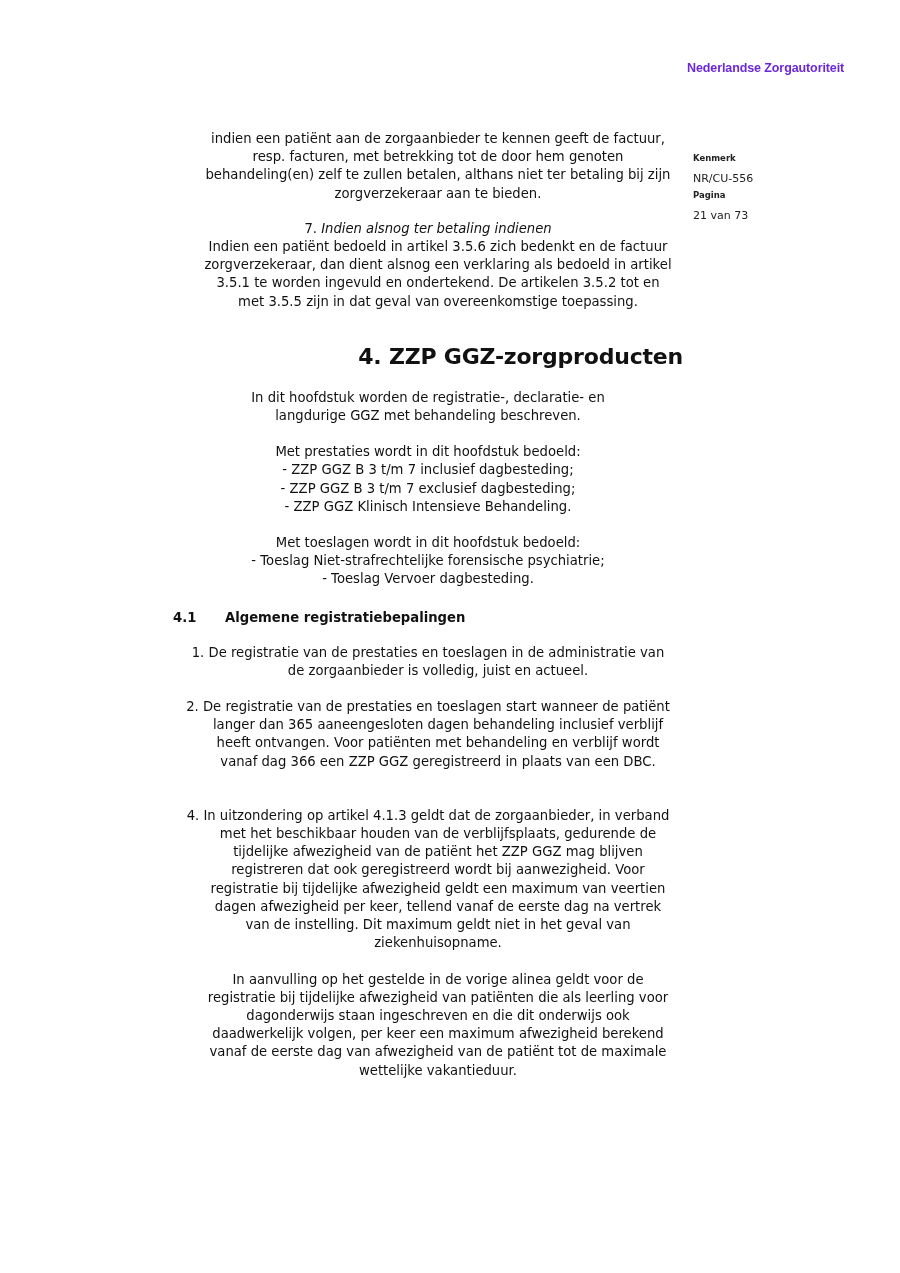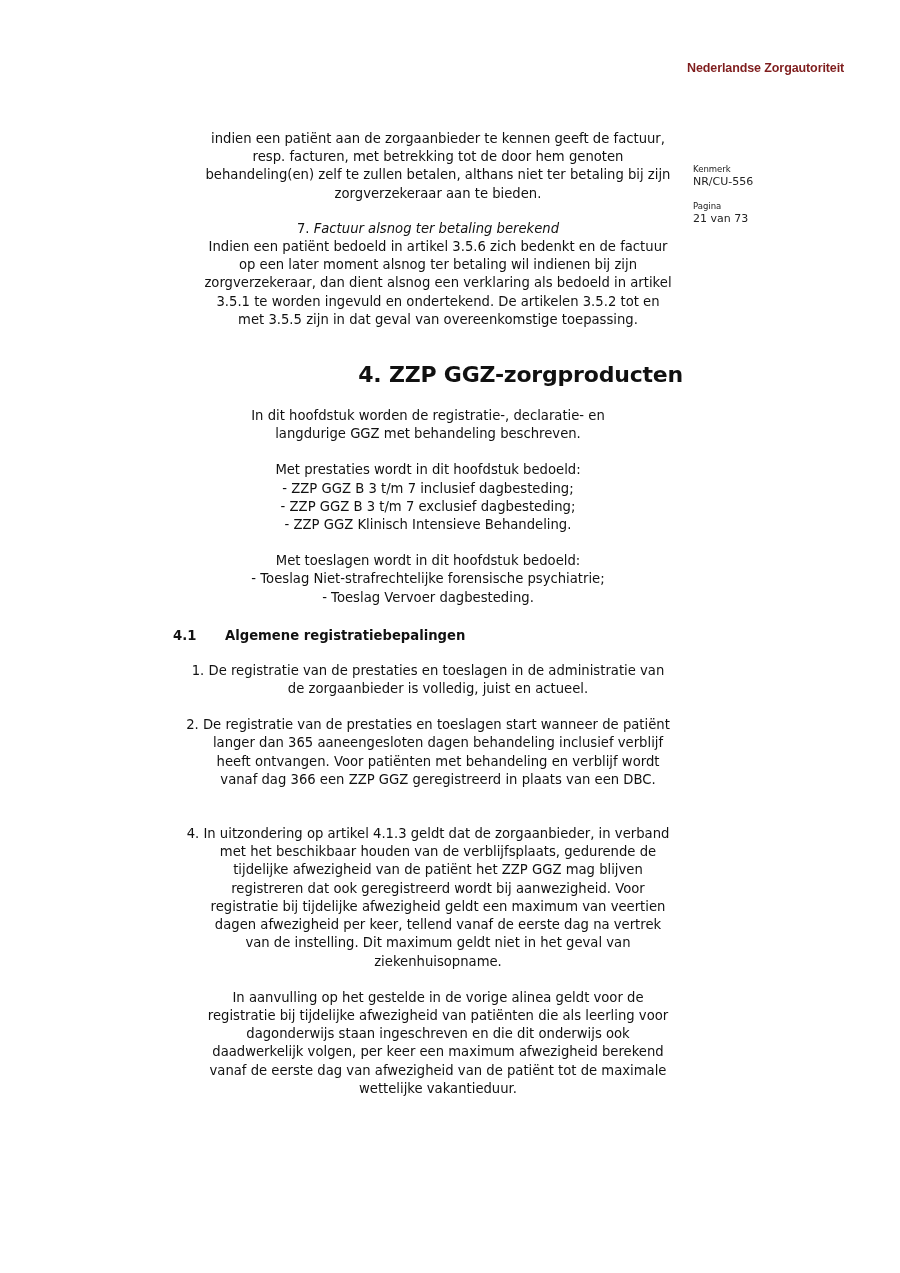--- a/index.html
+++ b/index.html
@@ -3,25 +3,25 @@
   <meta charset="utf-8">
   <style>
     html, body { margin: 0; padding: 0; background: #ffffff; }
     body {
       width: 900px; height: 1273px; position: relative; overflow: hidden;
       font-family: "DejaVu Sans", sans-serif; color: #111111;
     }
     .brand {
       position: absolute; left: 687px; top: 61px;
       font-family: "Liberation Sans", sans-serif; font-weight: bold;
-      font-size: 12.5px; color: #7f1d1d; letter-spacing: -0.1px;
+      font-size: 12.5px; color: #6d28d9; letter-spacing: -0.1px;
     }
     .meta { position: absolute; left: 693px; font-family: "DejaVu Sans", sans-serif; color: #222; }
-    .meta-label { font-size: 8.5px; font-weight: normal; margin-top: 11px; }
-    .meta-value { font-size: 11px; margin-top: 1px; }
+    .meta-label { font-size: 8.5px; font-weight: bold; }
+    .meta-value { font-size: 11px; margin-top: 9px; }
     .m1 { top: 153px; }
     .m2 { top: 190px; }
 
     .content { position: absolute; left: 173px; top: 130px; width: 510px; }
     p, .li { margin: 0; font-size: 13.2px; line-height: 18.2px; text-align: center; }
     .indent { padding-left: 20px; }
     .it { font-style: italic; }
     .cont-block { padding-left: 20px; }
 
     .h1 {
@@ -50,24 +50,23 @@
   <div class="cont-block">
     <p>indien een patiënt aan de zorgaanbieder te kennen geeft de factuur,</p>
     <p>resp. facturen, met betrekking tot de door hem genoten</p>
     <p>behandeling(en) zelf te zullen betalen, althans niet ter betaling bij zijn</p>
     <p>zorgverzekeraar aan te bieden.</p>
   </div>
 
   <div style="height:17px"></div>
 
   <div>
-    <p class="it"><span style="font-style:normal">7.</span> <span>Factuur alsnog ter betaling berekend</span></p>
+    <p class="it"><span style="font-style:normal">7.</span> <span>Indien alsnog ter betaling indienen</span></p>
     <div class="indent">
       <p>Indien een patiënt bedoeld in artikel 3.5.6 zich bedenkt en de factuur</p>
-      <p>op een later moment alsnog ter betaling wil indienen bij zijn</p>
       <p>zorgverzekeraar, dan dient alsnog een verklaring als bedoeld in artikel</p>
       <p>3.5.1 te worden ingevuld en ondertekend. De artikelen 3.5.2 tot en</p>
       <p>met 3.5.5 zijn in dat geval van overeenkomstige toepassing.</p>
     </div>
   </div>
 
   <div style="height:32px"></div>
 
   <h1 class="h1">4. ZZP GGZ-zorgproducten</h1>
 

